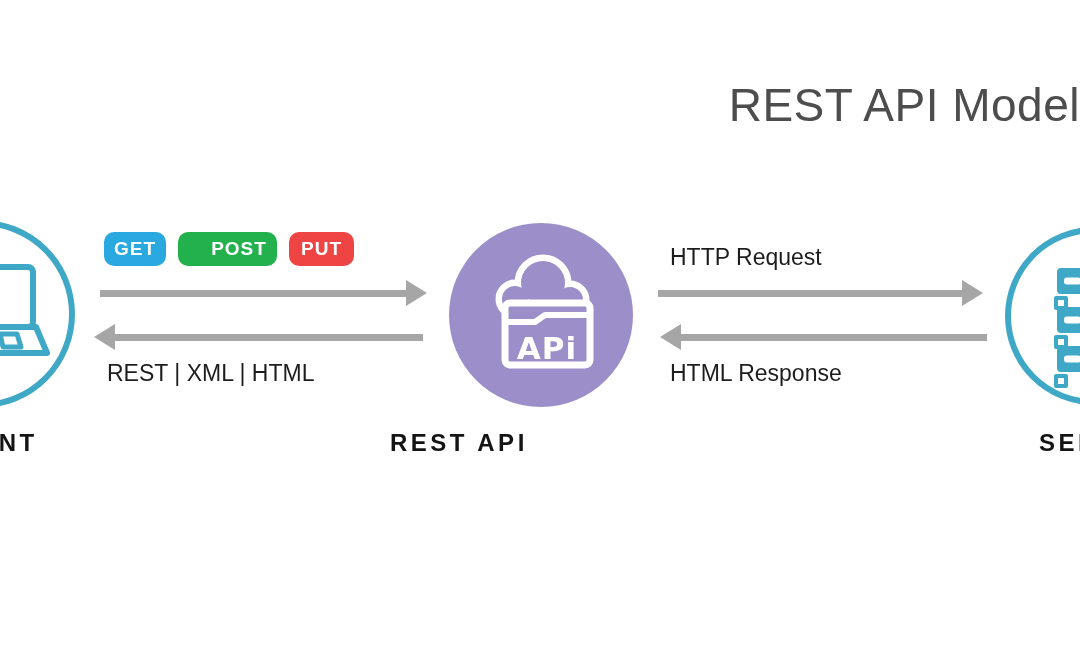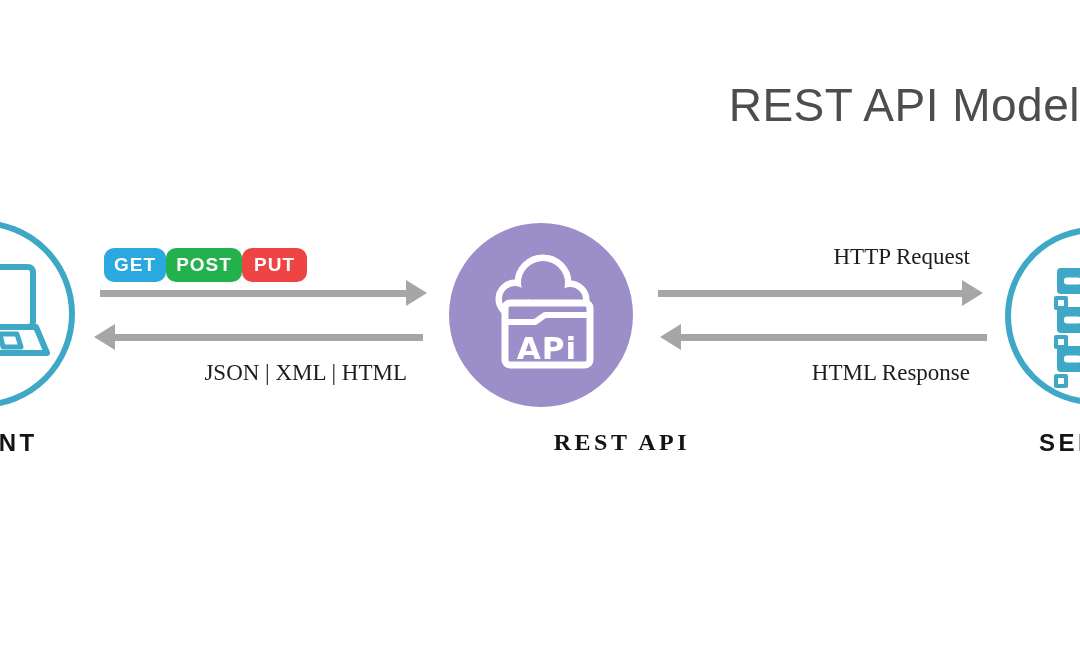--- a/index.html
+++ b/index.html
@@ -10,23 +10,23 @@
   .abs{position:absolute;}
   .title{
     left:0;top:62px;width:1080px;text-align:right;
     font-size:46px;font-weight:500;color:#4d4d4d;letter-spacing:0.5px;margin-top:16px;
   }
   .node-svg{position:absolute;overflow:visible;}
   .node-label{
     position:absolute;font-size:24px;font-weight:700;color:#141414;
     letter-spacing:3.5px;white-space:nowrap;
   }
-  .centered{text-align:right;font-family:Liberation Serif, serif;}
+  .centered{text-align:left;}
   .badges{
-    position:absolute;left:104px;top:248px;display:flex;gap:0;
+    position:absolute;left:104px;top:232px;display:flex;gap:12px;
   }
   .badge{
     height:34px;border-radius:10px;display:flex;align-items:center;justify-content:center;
     color:#ffffff;font-size:19px;font-weight:700;letter-spacing:1px;
   }
   .badge:nth-child(1){width:62px;}
   .badge:nth-child(2){width:76px;}
   .badge:nth-child(3){width:65px;}
   .badge:nth-child(4){width:93px;}
   .arr{position:absolute;height:7px;background:#a6a6a6;}
@@ -95,24 +95,24 @@
       <rect x="54" y="74" width="6" height="6"></rect>
       <rect x="54" y="113" width="6" height="6"></rect>
       <rect x="54" y="152" width="6" height="6"></rect>
     </g>
   </g>
 </svg>
 <div class="node-label" style="left:1039px;top:429px;">SERVER</div>
 
 <div class="badges">
   <div class="badge" style="background: rgb(41, 169, 224);">GET</div>
-  <div class="badge" style="background: rgb(35, 177, 77);">POST</div>
+  <div class="badge" style="background: rgb(35, 177, 77); padding-left: 23px;">POST</div>
   <div class="badge" style="background: #ef4444;">PUT</div>
 </div>
 
 <div class="arr right" style="left:100px;top:290px;width:306px;"></div>
 <div class="arr left" style="left:115px;top:334px;width:308px;"></div>
 <div class="arr right" style="left:658px;top:290px;width:304px;"></div>
 <div class="arr left" style="left:681px;top:334px;width:306px;"></div>
 
-<div class="flow-text centered" style="left:107px;top:360px;width:300px;">JSON | XML | HTML</div>
+<div class="flow-text centered" style="left:107px;top:360px;width:300px;">REST | XML | HTML</div>
 <div class="flow-text centered" style="left:670px;top:244px;width:300px;">HTTP Request</div>
 <div class="flow-text centered" style="left:670px;top:360px;width:300px;">HTML Response</div>
 
 </body></html>

